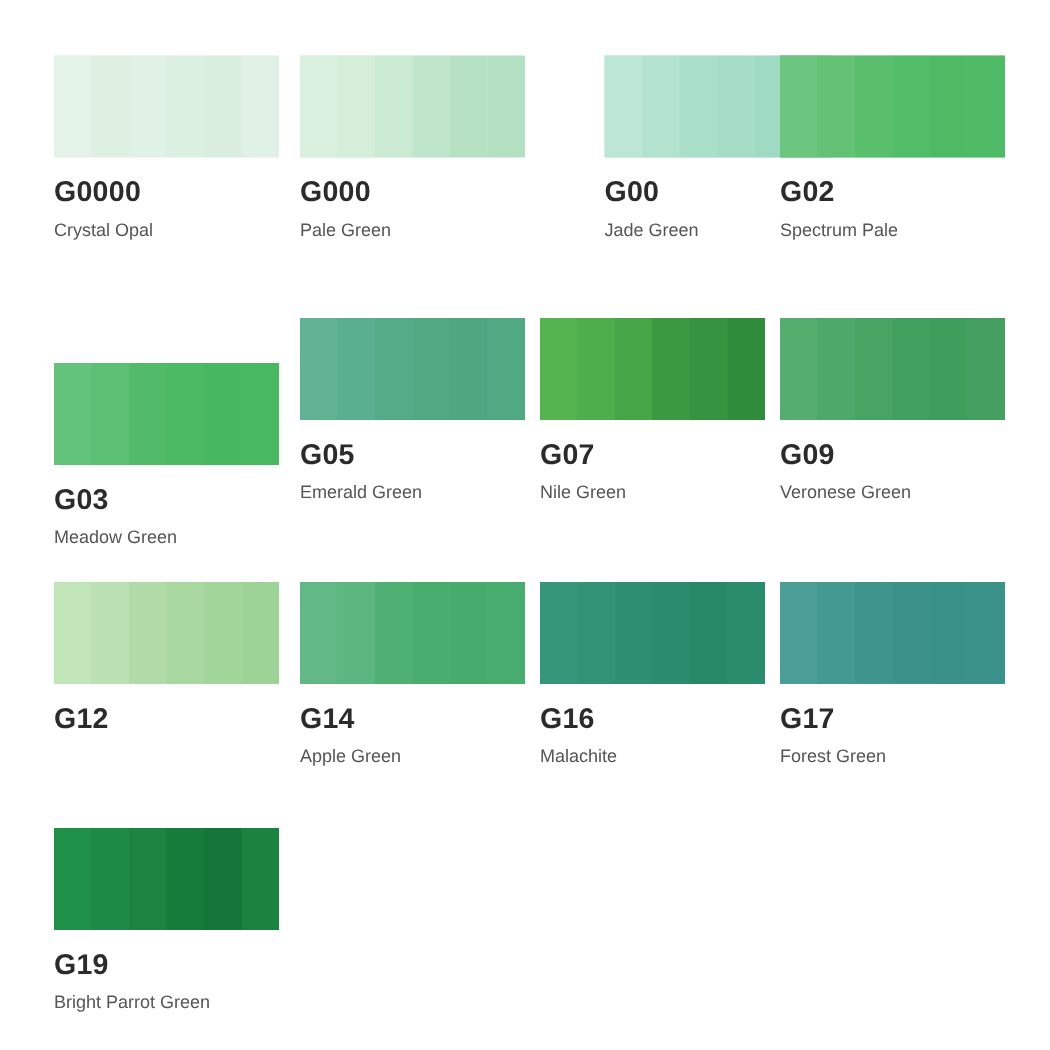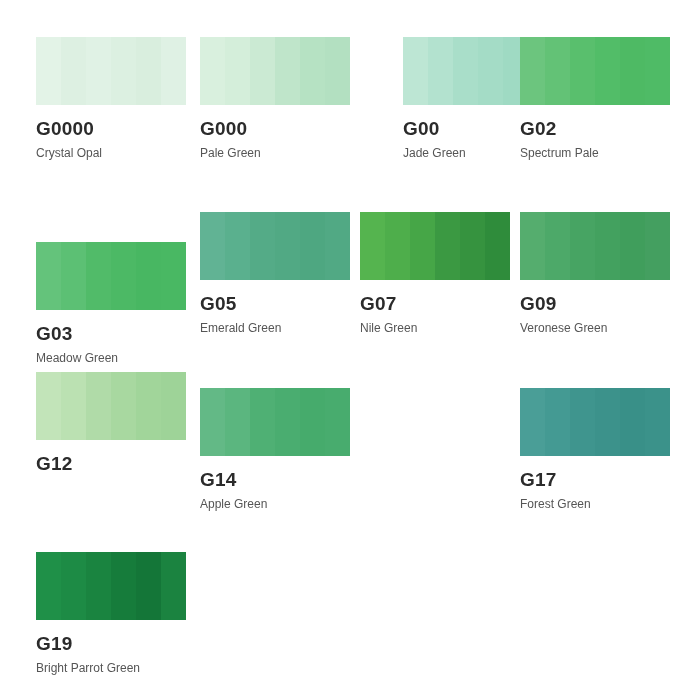--- a/index.html
+++ b/index.html
@@ -142,21 +142,21 @@
         <div class="band" style="left: 0px; width: 25px; background: rgb(85, 173, 110);"></div>
         <div class="band" style="left: 25px; width: 25px; background: rgb(77, 169, 105);"></div>
         <div class="band" style="left: 50px; width: 25px; background: rgb(71, 164, 99);"></div>
         <div class="band" style="left: 75px; width: 25px; background: rgb(67, 161, 95);"></div>
         <div class="band" style="left: 100px; width: 25px; background: rgb(64, 158, 92);"></div>
         <div class="band" style="left: 125px; width: 25px; background: rgb(68, 159, 96);"></div>
       </div>
       <div class="swatch-code">G09</div>
       <div class="swatch-name">Veronese Green</div>
     </div>
-    <div class="swatch-card" style="left: 36px; top: 372px;">
+    <div class="swatch-card" style="left: 36px; top: 388px;">
       <div class="swatch-chip" style="background: rgb(178, 221, 171);">
         <div class="band" style="left: 0px; width: 25px; background: rgb(194, 228, 185);"></div>
         <div class="band" style="left: 25px; width: 25px; background: rgb(187, 225, 178);"></div>
         <div class="band" style="left: 50px; width: 25px; background: rgb(176, 219, 168);"></div>
         <div class="band" style="left: 75px; width: 25px; background: rgb(168, 216, 160);"></div>
         <div class="band" style="left: 100px; width: 25px; background: rgb(161, 213, 154);"></div>
         <div class="band" style="left: 125px; width: 25px; background: rgb(158, 211, 152);"></div>
       </div>
       <div class="swatch-code">G12</div>
     </div>
@@ -165,20 +165,32 @@
         <div class="band" style="left: 0px; width: 25px; background: rgb(99, 185, 134);"></div>
         <div class="band" style="left: 25px; width: 25px; background: rgb(91, 182, 127);"></div>
         <div class="band" style="left: 50px; width: 25px; background: rgb(79, 176, 116);"></div>
         <div class="band" style="left: 75px; width: 25px; background: rgb(74, 173, 112);"></div>
         <div class="band" style="left: 100px; width: 25px; background: rgb(70, 171, 108);"></div>
         <div class="band" style="left: 125px; width: 25px; background: rgb(72, 172, 110);"></div>
       </div>
       <div class="swatch-code">G14</div>
       <div class="swatch-name">Apple Green</div>
     </div>
+    <div class="swatch-card" style="left: 360px; top: 388px;">
+      <div class="swatch-chip" style="background: rgb(46, 143, 114);">
+        <div class="band" style="left: 0px; width: 25px; background: rgb(54, 150, 122);"></div>
+        <div class="band" style="left: 25px; width: 25px; background: rgb(49, 146, 116);"></div>
+        <div class="band" style="left: 50px; width: 25px; background: rgb(45, 142, 112);"></div>
+        <div class="band" style="left: 75px; width: 25px; background: rgb(42, 139, 109);"></div>
+        <div class="band" style="left: 100px; width: 25px; background: rgb(40, 137, 105);"></div>
+        <div class="band" style="left: 125px; width: 25px; background: rgb(43, 140, 108);"></div>
+      </div>
+      <div class="swatch-code">G16</div>
+      <div class="swatch-name">Malachite</div>
+    </div>
     <div class="swatch-card" style="left: 520px; top: 388px;">
       <div class="swatch-chip" style="background: rgb(63, 151, 144);">
         <div class="band" style="left: 0px; width: 25px; background: rgb(74, 158, 151);"></div>
         <div class="band" style="left: 25px; width: 25px; background: rgb(68, 154, 147);"></div>
         <div class="band" style="left: 50px; width: 25px; background: rgb(63, 149, 142);"></div>
         <div class="band" style="left: 75px; width: 25px; background: rgb(60, 146, 139);"></div>
         <div class="band" style="left: 100px; width: 25px; background: rgb(57, 144, 136);"></div>
         <div class="band" style="left: 125px; width: 25px; background: rgb(59, 146, 138);"></div>
       </div>
       <div class="swatch-code">G17</div>

